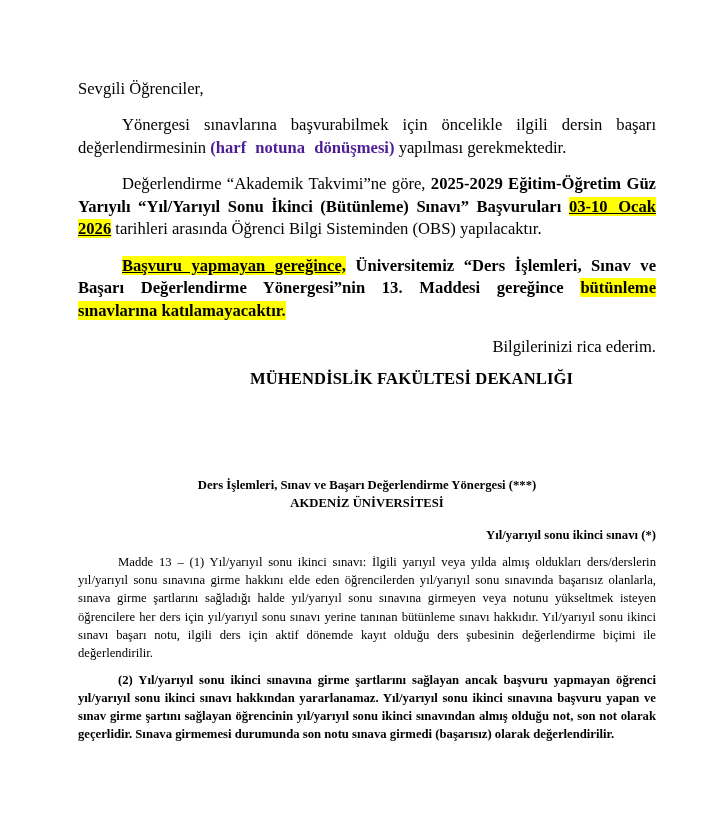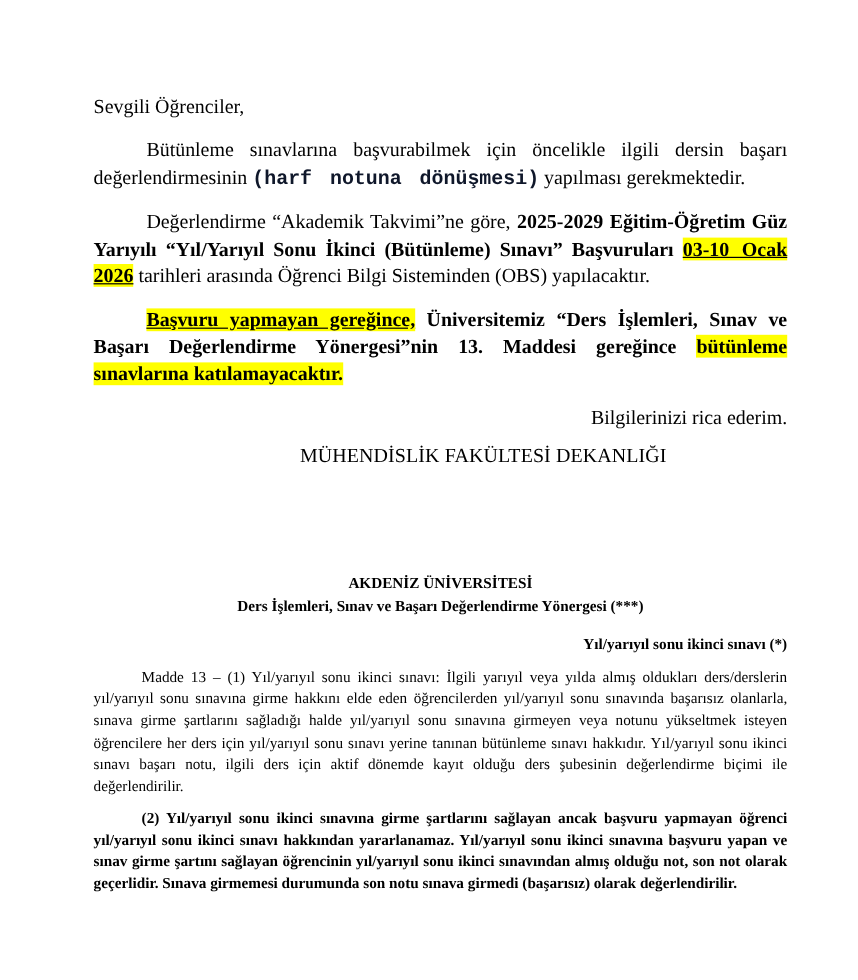--- a/index.html
+++ b/index.html
@@ -53,32 +53,31 @@
     text-indent: 44px;
     margin-bottom: 14px;
   }
   .letter .closing {
     text-indent: 44px;
     text-align: right;
     margin-bottom: 9px;
   }
   .signature {
     font-size: 16.6px;
-    font-weight: normal;
+    font-weight: bold;
     line-height: 1.355;
     text-align: left;
     padding-left: 172px;
     letter-spacing: 0.1px;
   }
 
   b, .b { font-weight: bold; }
   .red {
-    color: #0f172a;
+    color: #4c1d95;
     font-weight: bold;
-    font-family: Liberation Mono, monospace;
   }
   .hl {
     background-color: #ffff00;
     font-weight: bold;
   }
   .hl-u {
     background-color: #ffff00;
     font-weight: bold;
     text-decoration: underline;
   }
@@ -121,35 +120,35 @@
 <div class="page">
 
   <div class="page-edge"></div>
 
   <div class="doc-body">
 
     <div class="letter">
 
       <p class="greeting">Sevgili Öğrenciler,</p>
 
-      <p class="indented"><span>Bütünleme sınavlarına başvurabilmek için öncelikle ilgili dersin başarı değerlendirmesinin </span><span class="red wide">(harf notuna dönüşmesi)</span><span> yapılması gerekmektedir.</span></p>
+      <p class="indented"><span>Yönergesi sınavlarına başvurabilmek için öncelikle ilgili dersin başarı değerlendirmesinin </span><span class="red wide">(harf notuna dönüşmesi)</span><span> yapılması gerekmektedir.</span></p>
 
       <p class="indented"><span>Değerlendirme “Akademik Takvimi”ne göre, </span><span class="b">2025-2029 Eğitim-Öğretim Güz Yarıyılı “Yıl/Yarıyıl Sonu İkinci (Bütünleme) Sınavı” Başvuruları</span><span> </span><span class="hl-u wide2">03-10 Ocak 2026</span><span> tarihleri arasında Öğrenci Bilgi Sisteminden (OBS) yapılacaktır.</span></p>
 
       <p class="indented"><span class="hl-u">Başvuru yapmayan gereğince,</span><span class="b"> Üniversitemiz “Ders İşlemleri, Sınav ve Başarı Değerlendirme Yönergesi”nin 13. Maddesi gereğince </span><span class="hl">bütünleme sınavlarına katılamayacaktır.</span></p>
 
       <p class="closing">Bilgilerinizi rica ederim.</p>
 
       <div class="signature">MÜHENDİSLİK FAKÜLTESİ DEKANLIĞI</div>
     </div>
 
     <div class="regulation">
 
+      <p class="head-center line2">Ders İşlemleri, Sınav ve Başarı Değerlendirme Yönergesi (***)</p>
       <p class="head-center">AKDENİZ ÜNİVERSİTESİ</p>
-      <p class="head-center line2">Ders İşlemleri, Sınav ve Başarı Değerlendirme Yönergesi (***)</p>
 
       <p class="subhead">Yıl/yarıyıl sonu ikinci sınavı (*)</p>
 
       <p class="clause">Madde 13 – (1) Yıl/yarıyıl sonu ikinci sınavı: İlgili yarıyıl veya yılda almış oldukları ders/derslerin yıl/yarıyıl sonu sınavına girme hakkını elde eden öğrencilerden yıl/yarıyıl sonu sınavında başarısız olanlarla, sınava girme şartlarını sağladığı halde yıl/yarıyıl sonu sınavına girmeyen veya notunu yükseltmek isteyen öğrencilere her ders için yıl/yarıyıl sonu sınavı yerine tanınan bütünleme sınavı hakkıdır. Yıl/yarıyıl sonu ikinci sınavı başarı notu, ilgili ders için aktif dönemde kayıt olduğu ders şubesinin değerlendirme biçimi ile değerlendirilir.</p>
       <p class="clause bold">(2) Yıl/yarıyıl sonu ikinci sınavına girme şartlarını sağlayan ancak başvuru yapmayan öğrenci yıl/yarıyıl sonu ikinci sınavı hakkından yararlanamaz. Yıl/yarıyıl sonu ikinci sınavına başvuru yapan ve sınav girme şartını sağlayan öğrencinin yıl/yarıyıl sonu ikinci sınavından almış olduğu not, son not olarak geçerlidir. Sınava girmemesi durumunda son notu sınava girmedi (başarısız) olarak değerlendirilir.</p>
     </div>
 
   </div>
 </div>
 

